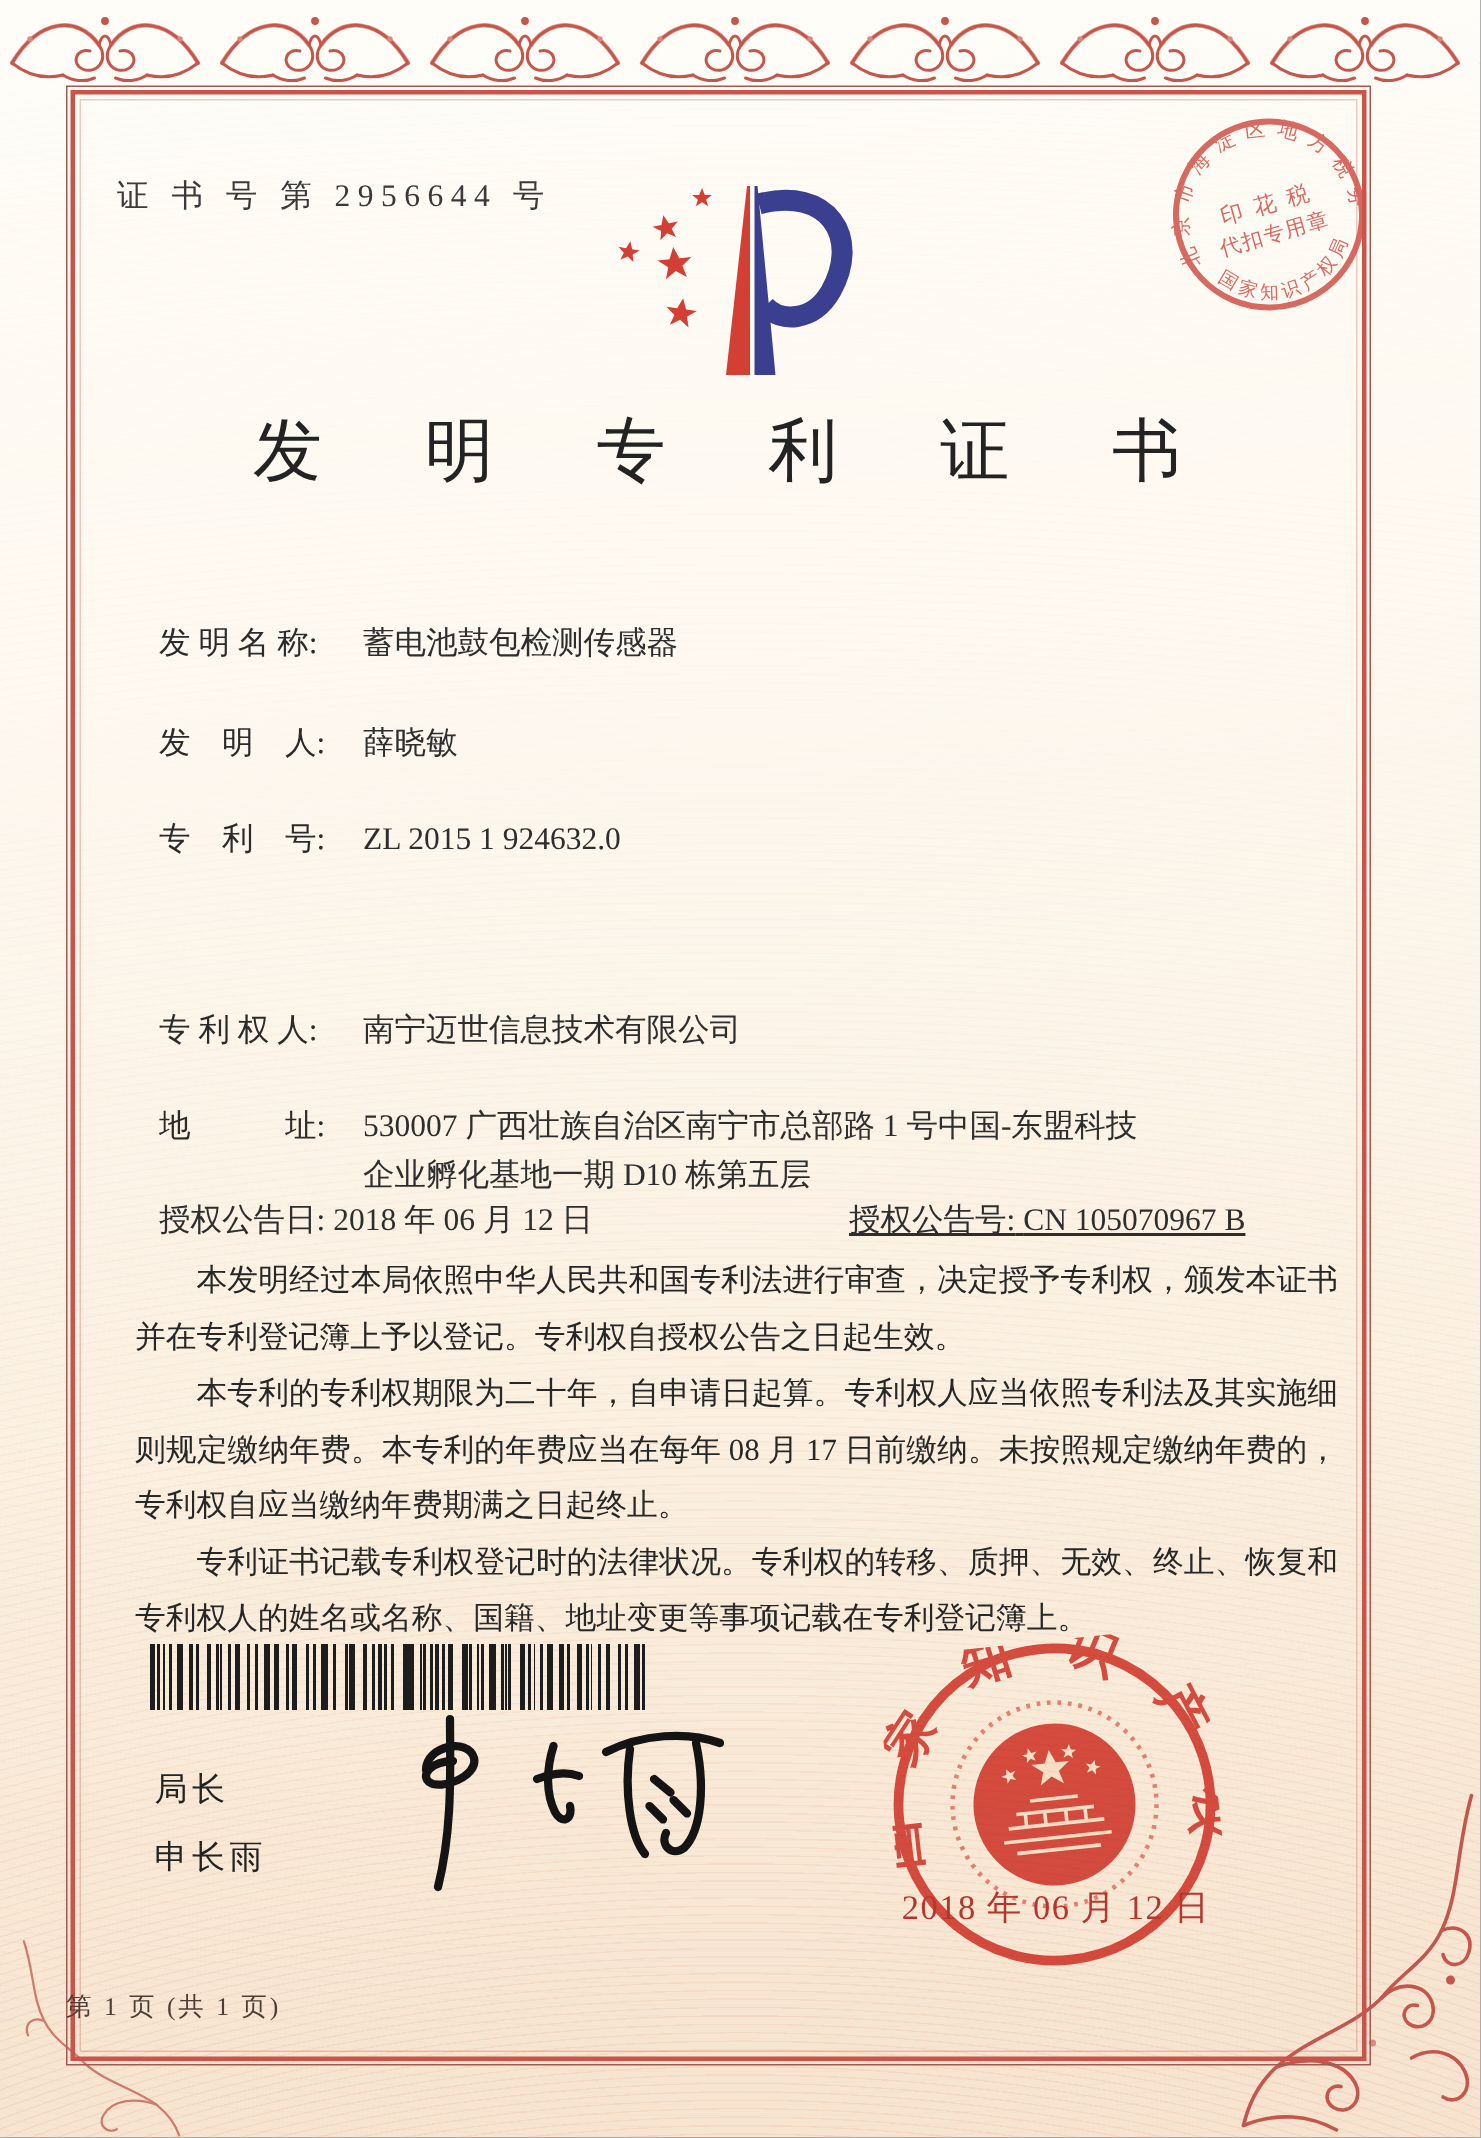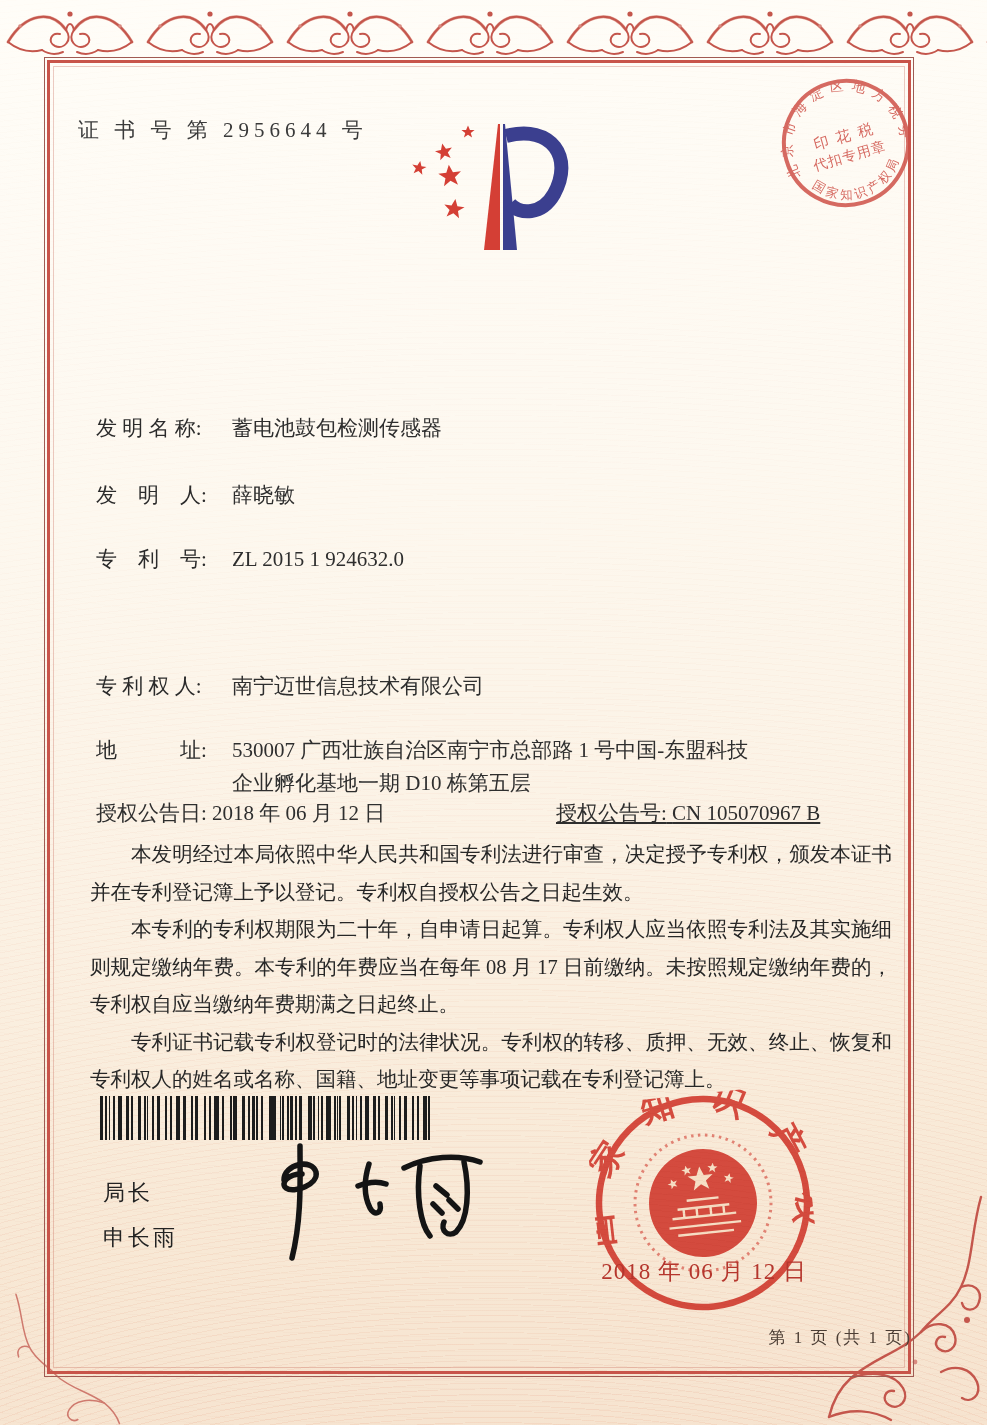--- a/index.html
+++ b/index.html
@@ -23,38 +23,38 @@
   .frame::before{content:""; position:absolute; inset:2px; border:3px solid #c8544a;}
   .frame::after{content:""; position:absolute; inset:8px; border:1px solid rgba(200,110,95,.35);}
   .frieze-top{left:0; top:2px; width:987px; height:58px;}
   .corner-br{right:-4px; bottom:-2px; width:170px; height:235px;}
   .corner-bl{left:2px; bottom:-2px; width:130px; height:160px; transform:scaleX(-1);}
   .cert-no{left:78px; top:116px; font-size:21px; letter-spacing:5px; color:#3a3a3a; white-space:nowrap;}
   .logo{left:402px; top:116px; width:178px; height:152px;}
   .tax-stamp{left:761px; top:58px; width:170px; height:170px; transform:rotate(-16deg); opacity:.85;}
   .title{left:44px; top:270px; width:868px; text-align:center; font-size:46px; color:#232323;
          letter-spacing:.62em; text-indent:.62em; white-space:nowrap;}
-  .field{position:absolute; left:96px; width:790px; font-size:21px; line-height:33px; white-space:nowrap;}
+  .field{position:absolute; left:106px; width:790px; font-size:21px; line-height:33px; white-space:nowrap;}
   .flabel{display:inline-block; width:136px; vertical-align:top; color:#2b2b2b;}
   .fvalue{display:inline-block; vertical-align:top; white-space:pre-line; max-width:640px;}
   .grant2{position:absolute; left:460px; top:0;text-decoration:underline;}
   .paras{left:90px; top:836px; width:802px; font-size:20.5px; line-height:37.5px; text-align:justify; color:#272727;}
   .paras p{margin:0; text-indent:2em;}
   .barcode{left:100px; top:1096px; width:330px; height:44px;
     background:
       linear-gradient(90deg,#1d1d1d 0 3px,transparent 3px),
       linear-gradient(-90deg,#1d1d1d 0 2px,transparent 2px),
       repeating-linear-gradient(90deg,#1d1d1d 0 2px,transparent 2px 5px,#1d1d1d 5px 7px,transparent 7px 13px),
       repeating-linear-gradient(90deg,#1d1d1d 0 3px,transparent 3px 9px,#1d1d1d 9px 10px,transparent 10px 19px);
   }
   .signer{left:103px; top:1170px; font-size:22px; line-height:45px; color:#232323; letter-spacing:3px;}
   .signature{left:252px; top:1136px; width:270px; height:140px;}
   .seal{left:594px; top:1094px; width:218px; height:218px; transform:rotate(-6deg); mix-blend-mode:multiply; opacity:.93;}
   .seal-date{left:598px; top:1256px; width:212px; text-align:center; color:#b5362d; font-size:23px; letter-spacing:1px; white-space:nowrap;}
-  .footer{left:44px; top:1326px; width:868px; text-align:right; font-size:17px; letter-spacing:2px; color:#4c3e35;}
+  .footer{left:44px; top:1326px; width:868px; text-align:left; font-size:17px; letter-spacing:2px; color:#4c3e35;}
   svg text{font-family:"Liberation Serif","DejaVu Serif",serif;}
 </style>
 </head>
 <body>
 
 <div class="page">
 
   <svg class="abs frieze-top" xmlns="http://www.w3.org/2000/svg">
     <defs>
       <pattern id="frieze" width="140" height="58" patternUnits="userSpaceOnUse">
@@ -126,20 +126,21 @@
     <text font-size="13.5" fill="#cf5148" letter-spacing="7">
       <textPath href="#taxArcTop" startOffset="4">北京市海淀区地方税务局</textPath>
     </text>
     <text x="0" y="-2" text-anchor="middle" font-size="15" fill="#cf5148" letter-spacing="2">印 花 税</text>
     <text x="0" y="18" text-anchor="middle" font-size="14" fill="#cf5148" letter-spacing="1">代扣专用章</text>
     <text font-size="12.5" fill="#cf5148" letter-spacing="3">
       <textPath href="#taxArcBottom" startOffset="2">国家知识产权局</textPath>
     </text>
   </svg>
 
+  <div class="abs title">发 明 专 利 证 书</div>
 
   <div class="field" style="top:412px">
     <span class="flabel">发 明 名 称:</span><span class="fvalue">蓄电池鼓包检测传感器</span>
   </div>
   <div class="field" style="top:479px">
     <span class="flabel">发　明　人:</span><span class="fvalue">薛晓敏</span>
   </div>
   <div class="field" style="top:543px">
     <span class="flabel">专　利　号:</span><span class="fvalue">ZL 2015 1 924632.0</span>
   </div>

